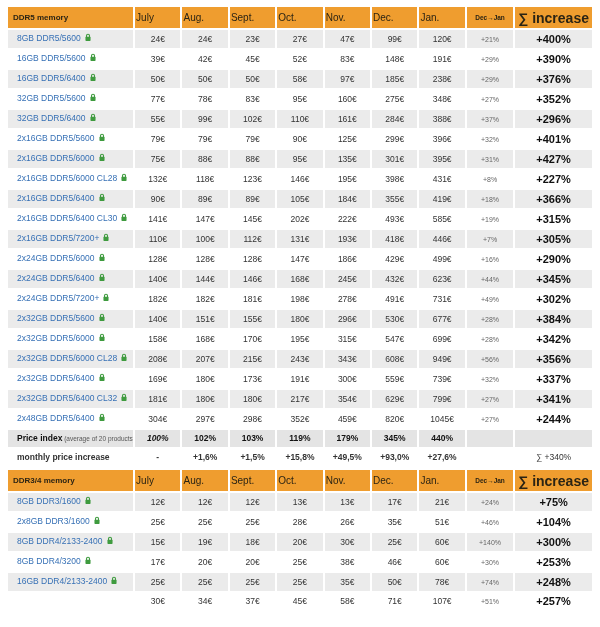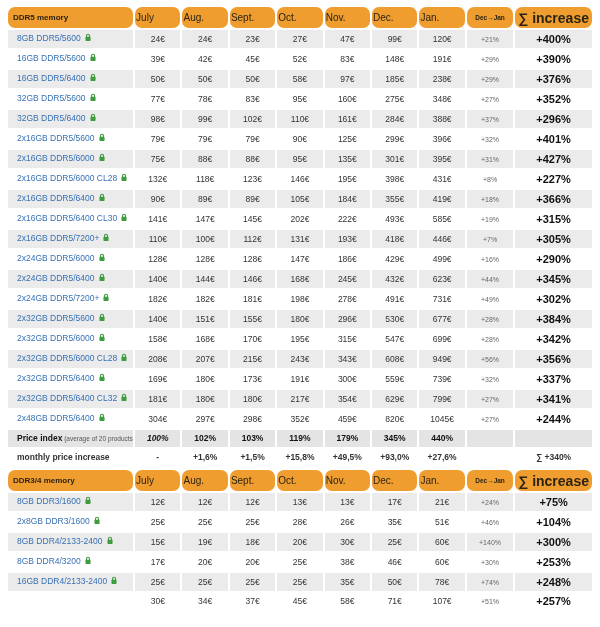--- a/index.html
+++ b/index.html
@@ -1,35 +1,35 @@
 <!DOCTYPE html>
 <html><head>
 <meta charset="utf-8">
 <style>
   html,body{margin:0;padding:0;background:#ffffff;}
   body{width:600px;height:627px;font-family:"Liberation Sans",sans-serif;-webkit-font-smoothing:antialiased;}
   .wrap{padding:5px 6px 0 6px;}
   table{width:100%;border-collapse:separate;border-spacing:2px;table-layout:fixed;background:#fff;}
-  th{background:#EF9D2F;color:#2b2414;vertical-align:middle;border-radius:7px;}
+  th{background:#EF9D2F;color:#2b2414;vertical-align:middle;}
   th.t-title{text-align:left;font-size:8px;font-weight:bold;padding:0 0 0 5px;height:19px;}
   th.t-month{font-size:10px;font-weight:normal;height:19px;text-align:left;}
   th.t-chg{font-size:6.5px;font-weight:bold;text-align:center;}
   th.t-sum{font-size:14px;font-weight:bold;text-align:center;}
   tbody td{height:15px;line-height:15px;font-size:8.5px;color:#333;text-align:center;white-space:nowrap;overflow:hidden;background:#ffffff;}
   tr.odd td{background:#ebebeb;}
   td.product{text-align:left;padding-left:9px;}
   a.plink{color:#3670b5;text-decoration:none;}
   td.chg{font-size:7px;color:#666;}
   td.sum{font-size:11px;font-weight:bold;color:#111;}
   tr.pindex td{background:#e4e4e4;font-weight:bold;color:#111;}
   tr.pindex td.product b{font-size:8.5px;}
   tr.pindex td.v0{font-style:italic;}
   span.note{font-weight:normal;font-size:6.5px;color:#555;}
   tr.monthly td{background:#ffffff;font-weight:bold;color:#333;}
-  tr.monthly td.sum{font-weight:bold;font-size:8.5px;}
+  tr.monthly td.sum{font-weight:normal;font-size:8.5px;}
   .lockwrap{display:inline-block;margin-left:3px;vertical-align:-1px;}
   .footnote{margin:5px 2px 6px 2px;background:#f1f1f1;text-align:center;font-size:7.5px;color:#444;padding:5px 0;}
   .footnote b{color:#1a1a1a;}
   .footnote a{color:#4a86c8;text-decoration:none;}
 </style>
 </head>
 <body>
 
 <div class="wrap">
 
@@ -119,21 +119,21 @@
           <td class="val">275€</td>
           <td class="val">348€</td>
           <td class="chg">+27%</td>
           <td class="sum">+352%</td>
         </tr>
         <tr class="odd">
           <td class="product"><a class="plink" href="#">32GB DDR5/6400</a><span class="lockwrap"><svg width="8" height="9" viewBox="0 0 10 12" aria-hidden="true">
                 <path d="M3 5.2V3.6a2 2 0 0 1 4 0v1.6" fill="none" stroke="#3f9b3f" stroke-width="1.5"></path>
                 <rect x="1.6" y="5" width="6.8" height="5.6" rx="1" fill="#3f9b3f"></rect>
               </svg></span></td>
-          <td class="val">98€</td>
+          <td class="val">55€</td>
           <td class="val">99€</td>
           <td class="val">102€</td>
           <td class="val">110€</td>
           <td class="val">161€</td>
           <td class="val">284€</td>
           <td class="val">388€</td>
           <td class="chg">+37%</td>
           <td class="sum">+296%</td>
         </tr>
         <tr class="even">

